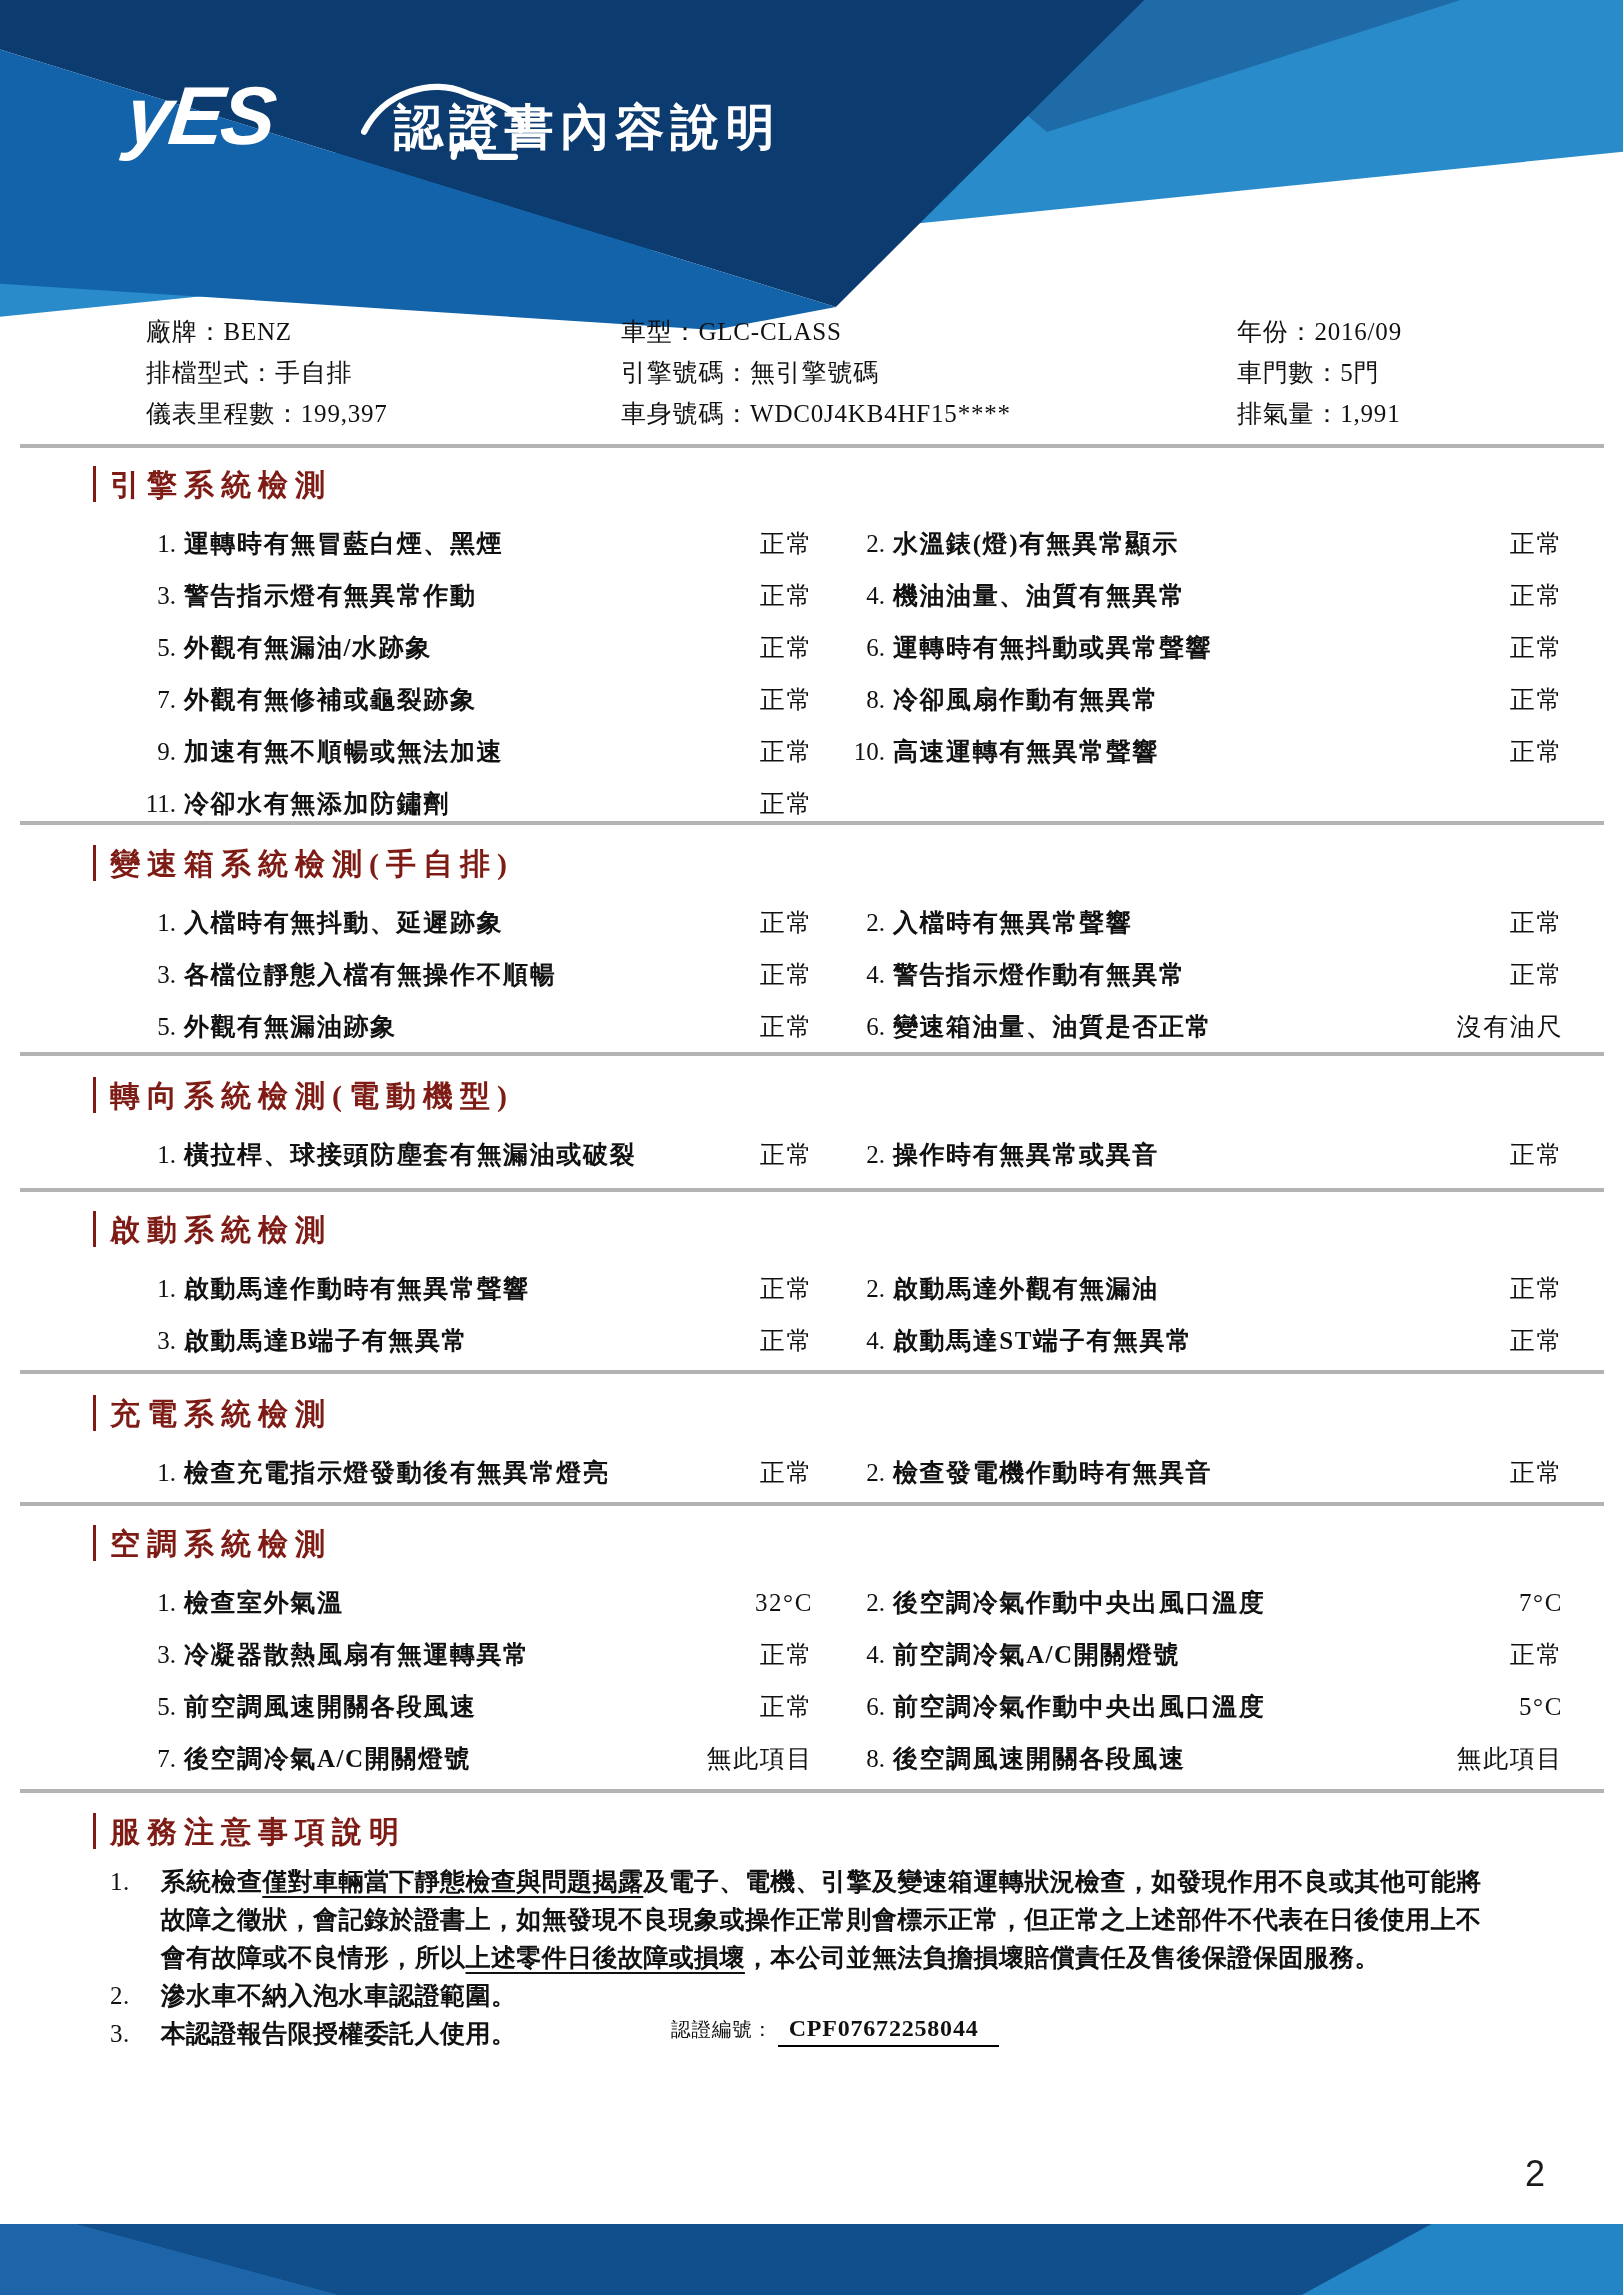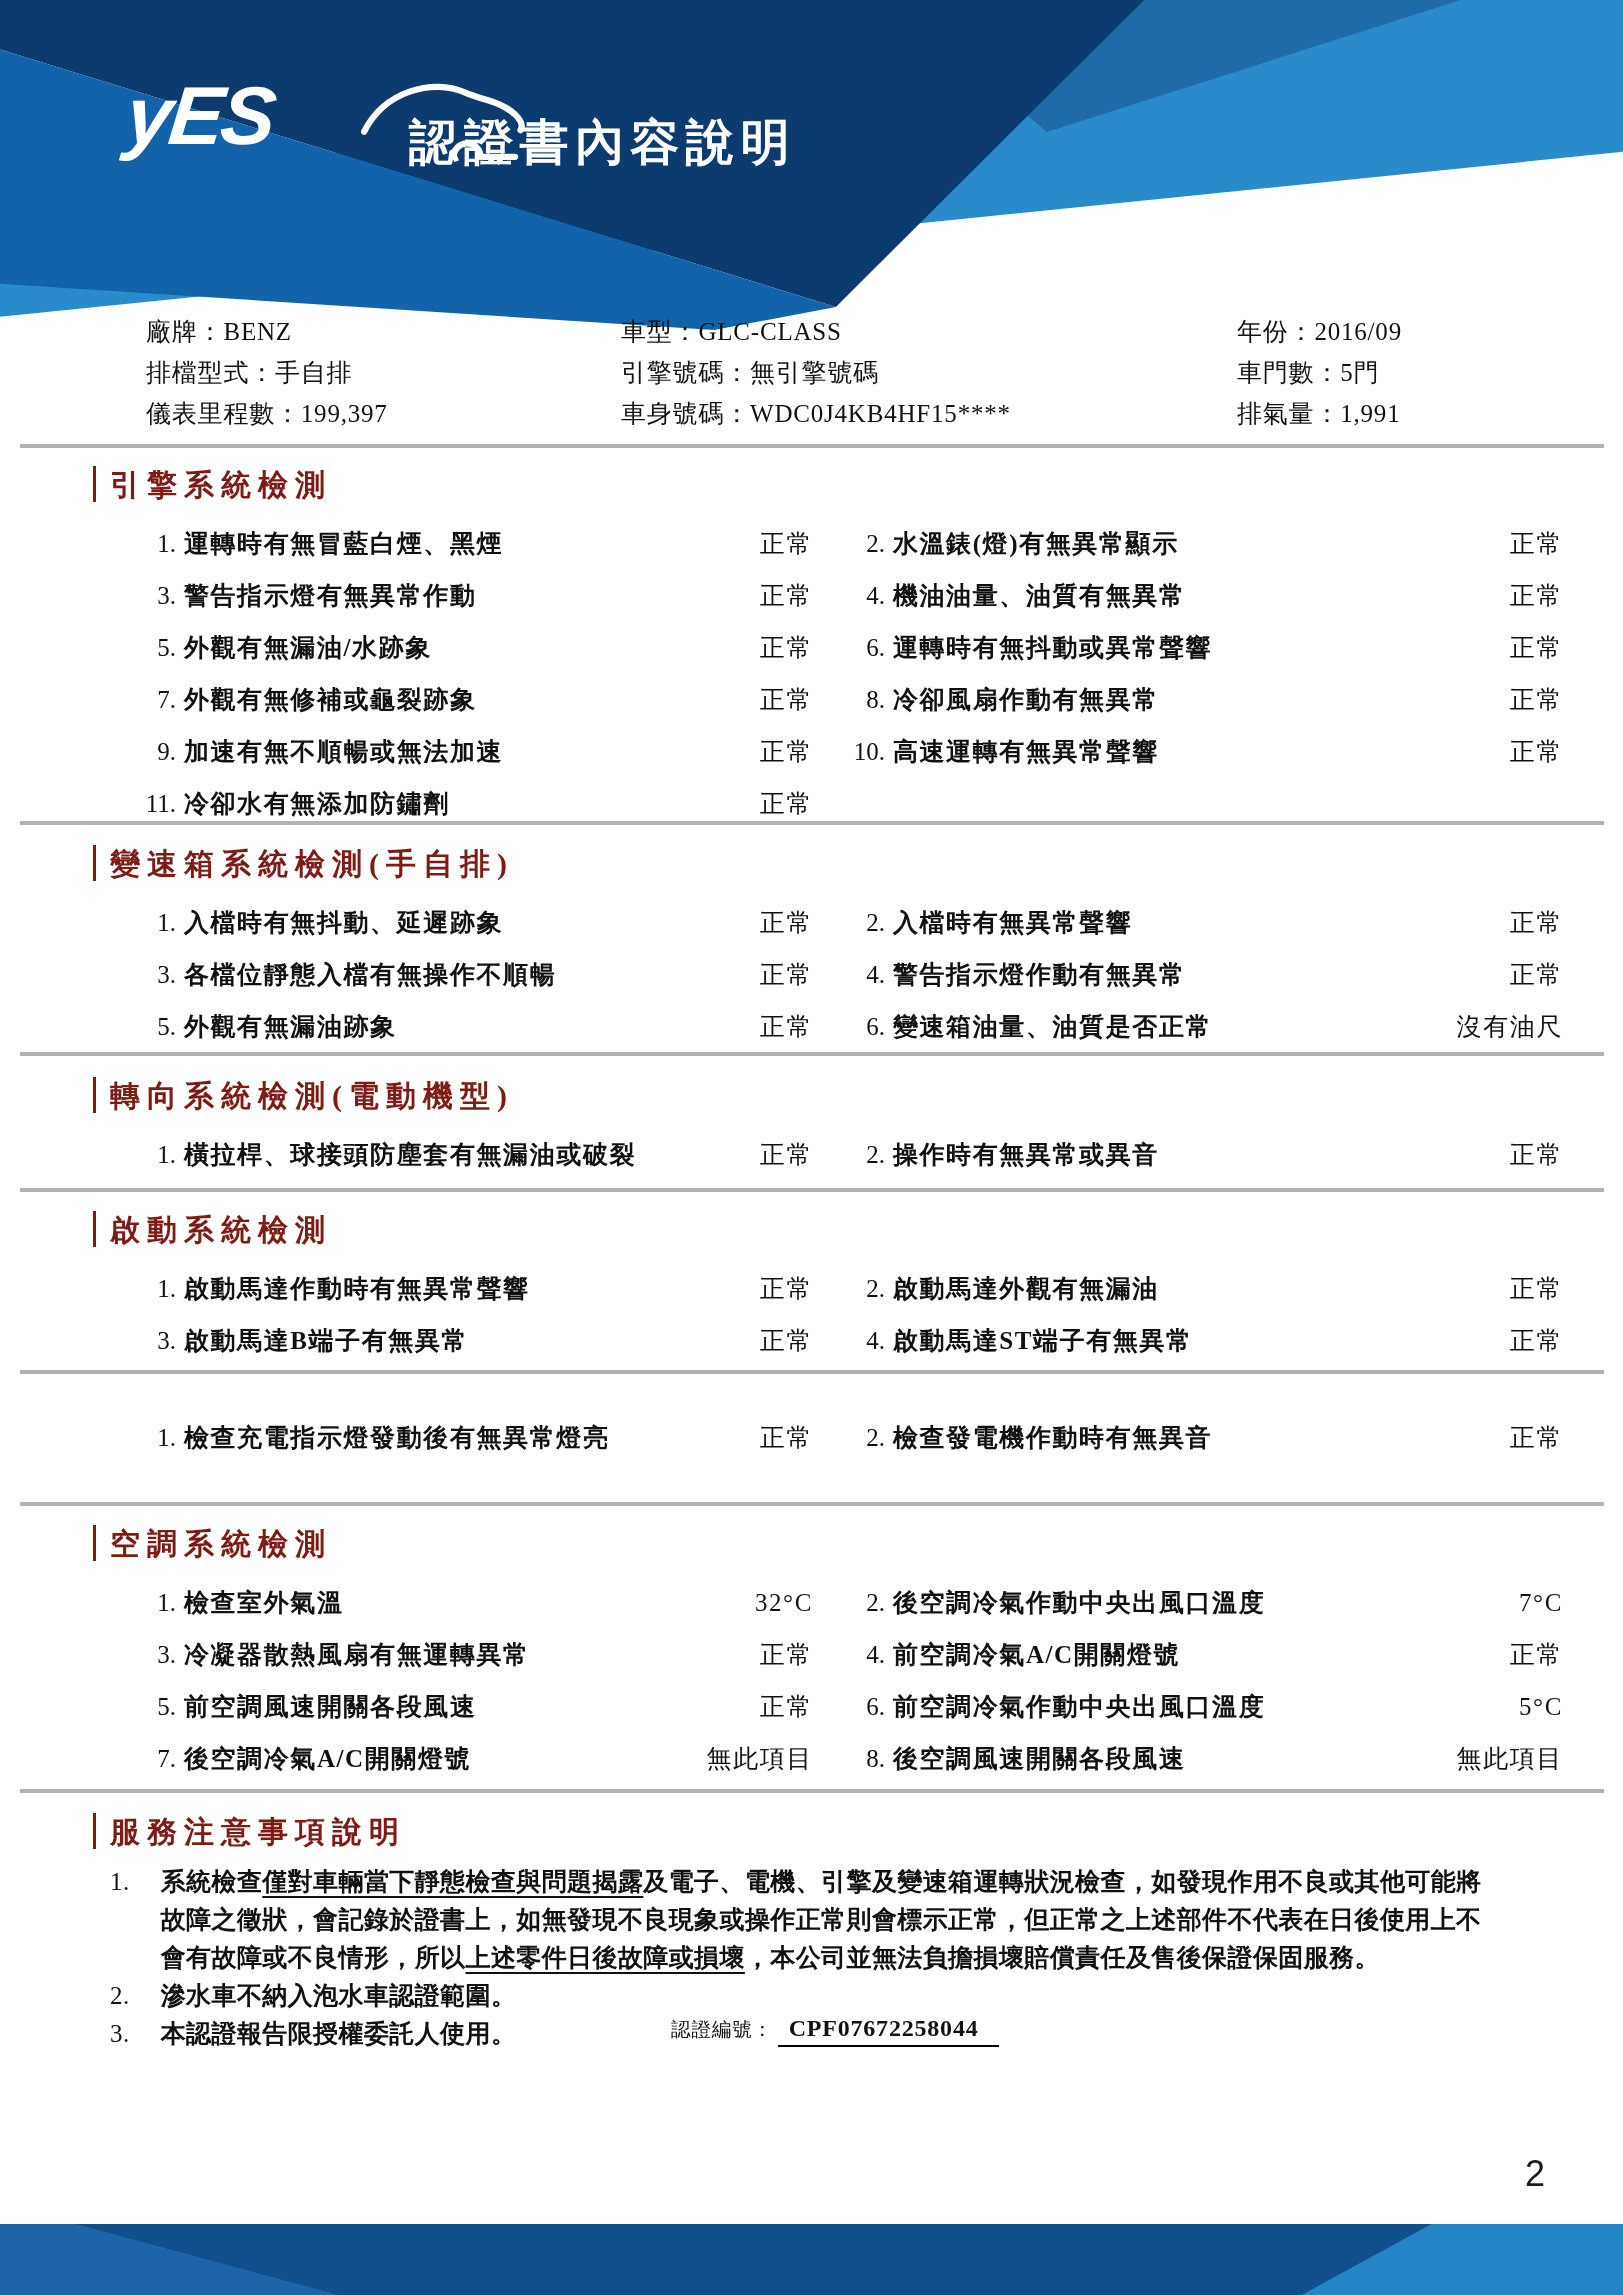--- a/index.html
+++ b/index.html
@@ -18,21 +18,21 @@
   .hdr-navy{background:#0c3b6f;clip-path:polygon(0 0,70.5% 0,51.5% 93%,0 15%);}
   .hdr-mid{background:#1263a9;clip-path:polygon(0 15%,51.5% 93%,44% 100%,0 86%);}
   .logo-wrap{position:absolute;left:127px;top:75px;height:94px;}
   .logo-yes{
     display:inline-block;font-family:"Liberation Sans",sans-serif;
     font-style:italic;font-weight:900;font-size:82px;line-height:82px;
     color:#fff;transform:skewX(-6deg);letter-spacing:-3.1px;
   }
   .logo-car{position:absolute;left:234px;top:-11px;}
   .hdr-title{
-    position:absolute;left:393px;top:99px;margin:16px;
+    position:absolute;left:393px;top:99px;margin:1px;
     font-family:"Liberation Sans",sans-serif;font-weight:700;
     font-size:49px;line-height:55px;color:#fff;letter-spacing:6.3px;white-space:nowrap;
   }
 
   
   #info-grid{
     position:absolute;left:146px;top:311px;
     display:grid;grid-template-columns:475px 616px auto;grid-auto-rows:41px;
   }
   .info-cell{display:flex;align-items:center;font-size:25px;letter-spacing:0.8px;white-space:nowrap;}
@@ -327,20 +327,24 @@
           <div class="cell cell2">
             <span class="num">4.</span>
             <span class="label">啟動馬達ST端子有無異常</span>
             <span class="value">正常</span>
           </div>
         </div>
       </div>
   </div>
 
   <div class="section" style="top:1396px">
+    <div class="sec-title-row">
+      <span class="sec-bar"></span>
+      <h2 class="sec-title">充電系統檢測</h2>
+    </div>
     <div class="sec-rows" id="sec-rows-4">
         <div class="item-row">
           <div class="cell">
             <span class="num">1.</span>
             <span class="label">檢查充電指示燈發動後有無異常燈亮</span>
             <span class="value">正常</span>
           </div>
           <div class="cell cell2">
             <span class="num">2.</span>
             <span class="label">檢查發電機作動時有無異音</span>

